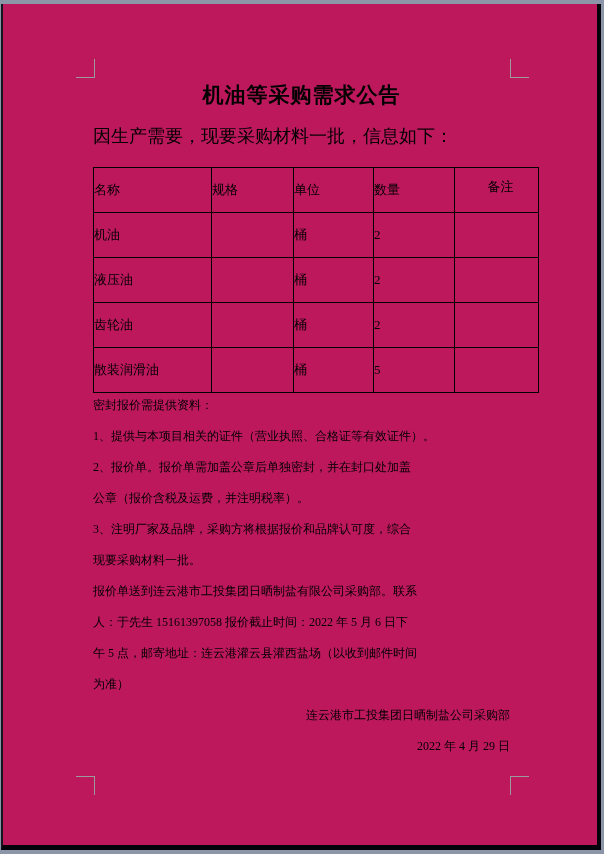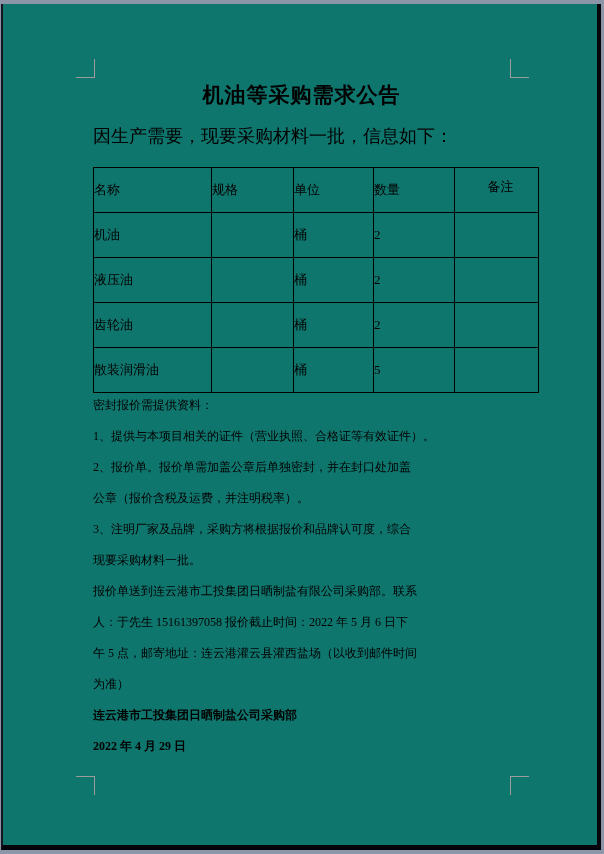--- a/index.html
+++ b/index.html
@@ -3,21 +3,21 @@
 <meta charset="utf-8">
 <style>
   html,body { margin:0; padding:0; }
   .screen {
     position:relative; width:604px; height:854px; overflow:hidden;
     background:#8d96a9; color:#000;
     font-family:"Liberation Serif","DejaVu Serif",serif;
   }
   .page {
     position:absolute; left:1px; top:4px; width:594px; height:841px;
-    background:#0f766e;
+    background:#be185d;
     border-left:2px solid #15151d;
     border-right:4px solid #04040a;
     border-bottom:5px solid #04040a;
     box-sizing:content-box;
   }
   .content { position:absolute; left:0; top:0; width:594px; height:841px; }
 
   
   .cmark { position:absolute; width:18px; height:18px; }
   .cmark.tl { left:73px;  top:55px;  border-right:1px solid #9b9b9b; border-bottom:1px solid #9b9b9b; }
@@ -45,21 +45,21 @@
     overflow:hidden;
   }
   table.ptable td.note-h { text-align:center; padding-left:8px; vertical-align:middle; }
   table.ptable td.note-h span { position:relative; top:-3px; }
 
   .notice {
     position:absolute; left:90px; top:386px; width:417px;
     font-size:12px;
   }
   .nline { height:31px; line-height:31px; white-space:nowrap; }
-  .nline.right { text-align:left;font-weight:bold; }
+  .nline.right { text-align:right; }
 </style>
 </head>
 <body>
 
 <div class="screen">
   <div class="page">
     <div class="content">
 
       <div class="cmark tl"></div>
       <div class="cmark tr"></div>

